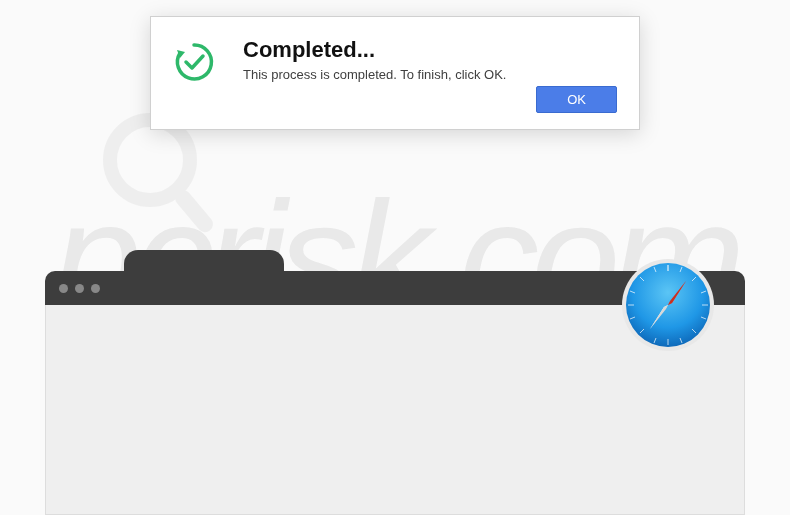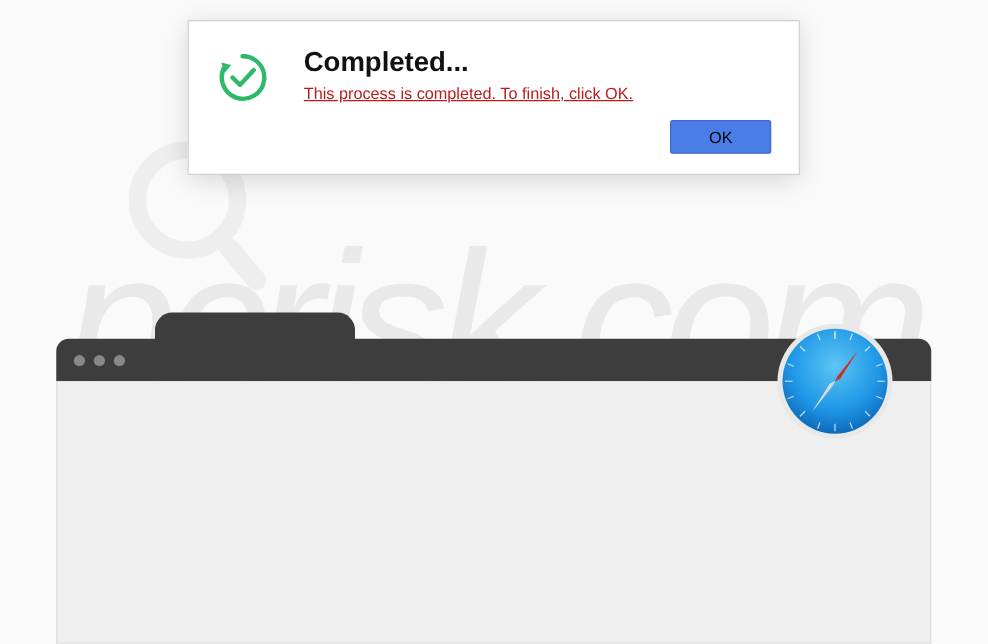--- a/index.html
+++ b/index.html
@@ -124,31 +124,30 @@
       flex: 1;
     }
     .dialog-title {
       font-size: 22px;
       font-weight: 700;
       color: #111;
       margin-bottom: 4px;
     }
     .dialog-message {
       font-size: 13px;
-      color: #b91c1c;
-      margin-bottom: 14px;
-      text-decoration: underline;
+      color: #404040;
+      margin-bottom: 4px;
     }
     .dialog-buttons {
       display: flex;
       justify-content: flex-end;
     }
     .ok-button {
       background: #4b7de8;
-      color: #000000;
+      color: #ffffff;
       border: 1px solid #3a6bd0;
       padding: 5px 30px;
       font-size: 13px;
       cursor: pointer;
       border-radius: 2px;
     }
   </style>
 </head>
 <body>
 

